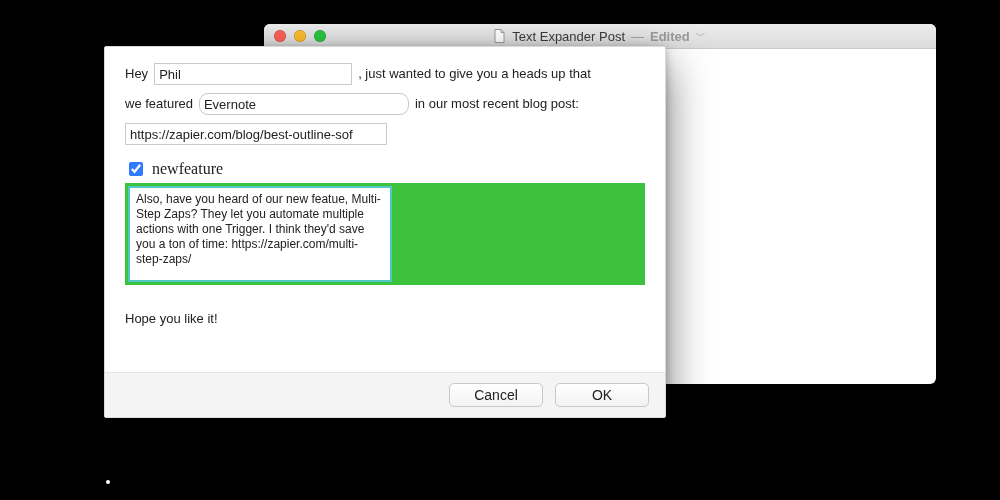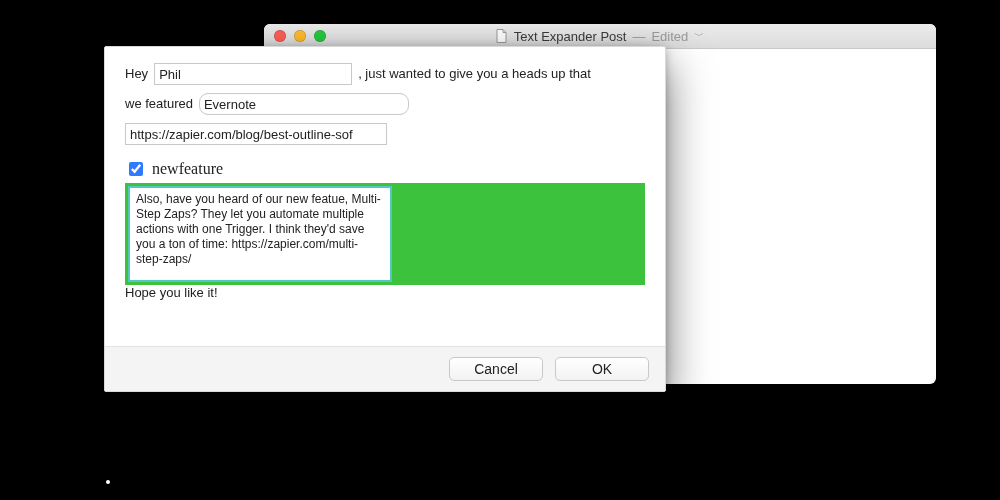--- a/index.html
+++ b/index.html
@@ -55,21 +55,21 @@
     text-align: center;
     pointer-events: none;
     font-size: 13px;
     color: #6c6c6c;
     display: flex;
     justify-content: center;
     gap: 6px;
   }
   .title-center .doc-name { color: #3b3b3b; }
   .title-center .dash { color: #9a9a9a; }
-  .title-center .edited { color: #9a9a9a; }
+  .title-center .edited { color: #9a9a9a; font-weight: bold; }
   .title-center .chev { color: #9a9a9a; font-size: 10px; }
   .doc-icon {
     width: 12px;
     height: 14px;
     display: inline-block;
   }
 
   
   .sheet {
     position: absolute;
@@ -137,20 +137,21 @@
     padding: 4px 6px;
     font-size: 12px;
     font-family: inherit;
     color: #222;
     background: #fff;
     resize: none;
     line-height: 1.25;
   }
 
   .closing {
+    margin-top: 26px;
     margin-bottom: 28px;
   }
 
   .button-bar {
     border-top: 1px solid #e3e3e3;
     background: #f4f4f4;
     padding: 10px 16px;
     display: flex;
     justify-content: flex-end;
     gap: 12px;
@@ -207,20 +208,21 @@
 
     <div class="row">
       <span class="txt">Hey</span>
       <input class="field name-field" type="text" value="Phil" style="">
       <span class="txt">, just wanted to give you a heads up that</span>
     </div>
 
     <div class="row">
       <span class="txt">we featured</span>
       <input class="field company-field" type="text" value="Evernote" style="">
+      <span class="txt">in our most recent blog post:</span>
     </div>
 
     <div class="row">
       <input class="field url-field" type="text" value="https://zapier.com/blog/best-outline-sof" style="">
     </div>
 
     <div class="feature-row">
       <input type="checkbox" checked="" style="">
       <span class="feature-name">newfeature</span>
     </div>

